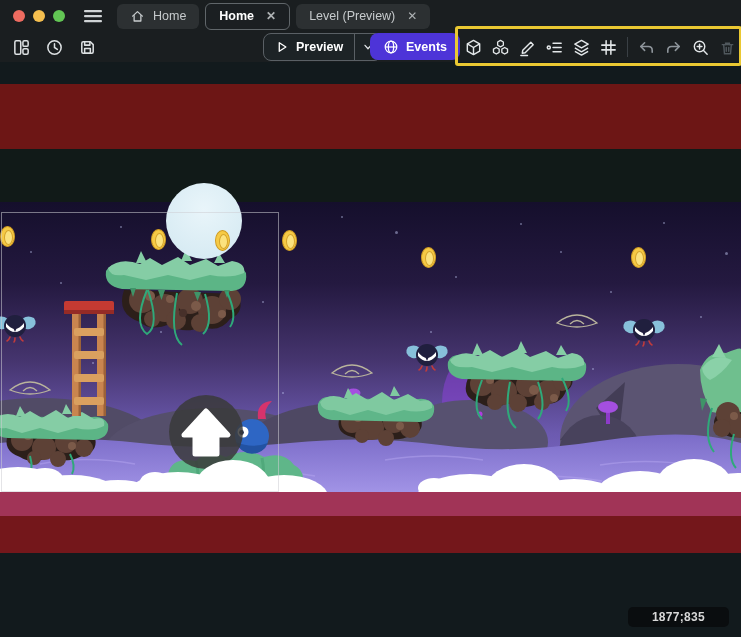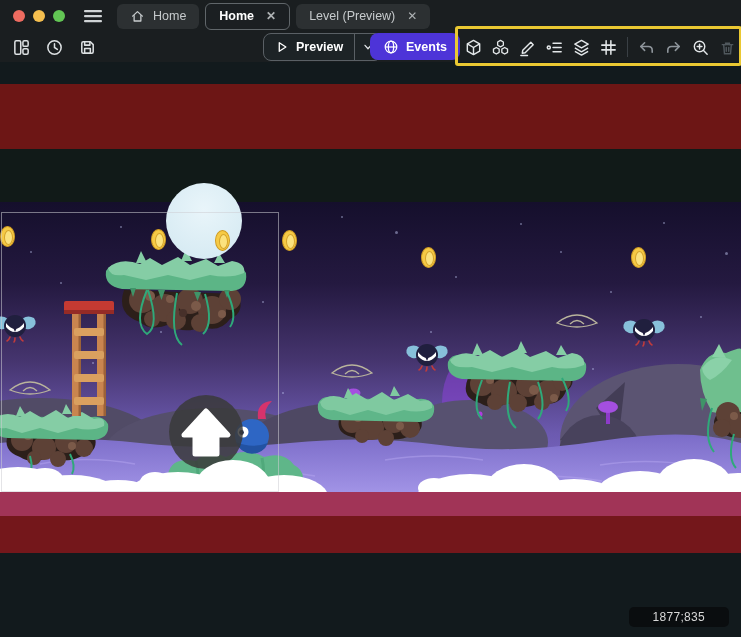--- a/index.html
+++ b/index.html
@@ -44,21 +44,21 @@
   .strip-darkred{position:absolute;left:0;top:454px;width:100%;height:37px;background:#74171b;z-index:1;}
   .star{position:absolute;width:2px;height:2px;border-radius:50%;background:#cfd4ff;opacity:.45;z-index:2;}
   .moon{position:absolute;border-radius:50%;background:radial-gradient(circle at 50% 35%,#e9f5fa,#d2e8f1);z-index:3;}
   #sprites{position:absolute;left:0;top:0;width:741px;height:575px;z-index:4;pointer-events:none;}
   .coin{position:absolute;width:15px;height:21px;border-radius:50%;background:#f6ca45;border:1px solid #cf9c24;box-sizing:border-box;}
   .coin-core{position:absolute;left:3px;top:3px;width:7px;height:13px;border-radius:50%;
       background:#fbe27e;border:1px solid #d5a42c;}
   .bat,.eye{position:absolute;}
   .sel-rect{position:absolute;border:1px solid rgba(205,205,212,.55);z-index:6;pointer-events:none;}
   .coord-chip{position:absolute;right:12px;bottom:10px;background:#0a0d0f;color:#d8d8d8;
-      font-size:12px;font-weight:normal;padding:3px 24px;border-radius:5px;letter-spacing:.3px;z-index:25;}
+      font-size:12px;font-weight:bold;padding:3px 24px;border-radius:5px;letter-spacing:.3px;z-index:25;}
   svg{display:block;}
 </style>
 </head>
 <body>
 
 <div class="stage">
 
   <header class="chrome">
     <div class="titlebar">
       <div class="traffic">

